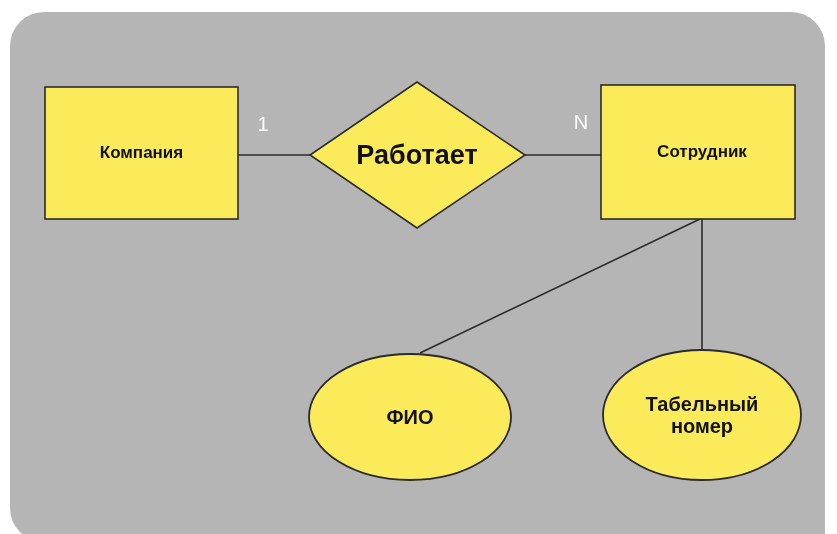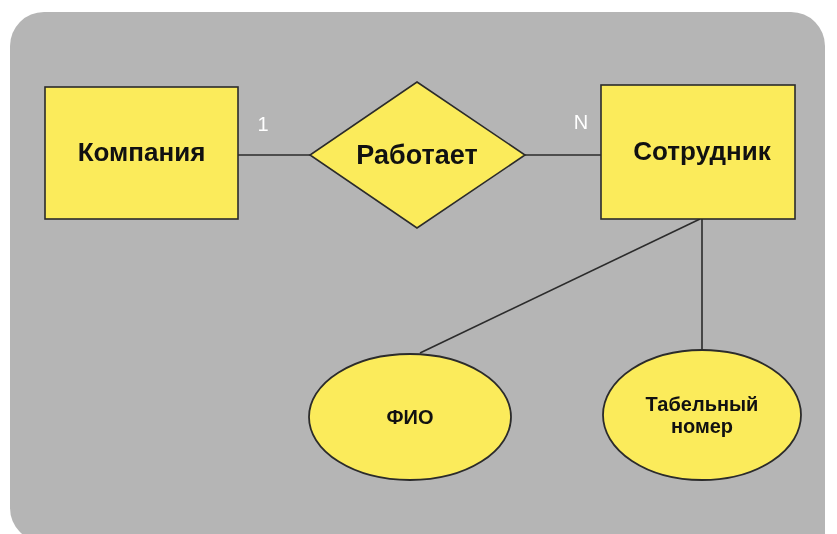--- a/index.html
+++ b/index.html
@@ -40,21 +40,21 @@
     display: flex;
     align-items: center;
     justify-content: center;
     text-align: center;
     color: #111111;
     font-weight: bold;
     pointer-events: none;
     line-height: 1.12;
   }
   .card-label   { font-size: 20px; color: #ffffff; font-weight: normal; }
-  .entity-text  { font-size: 26px; }
+  .entity-text  { font-size: 17px; }
   .rel-text     { font-size: 27px; }
   .attr-text    { font-size: 20px; }
 </style>
 </head>
 <body>
 
 <div id="canvas">
 
   <div id="panel"></div>
 

